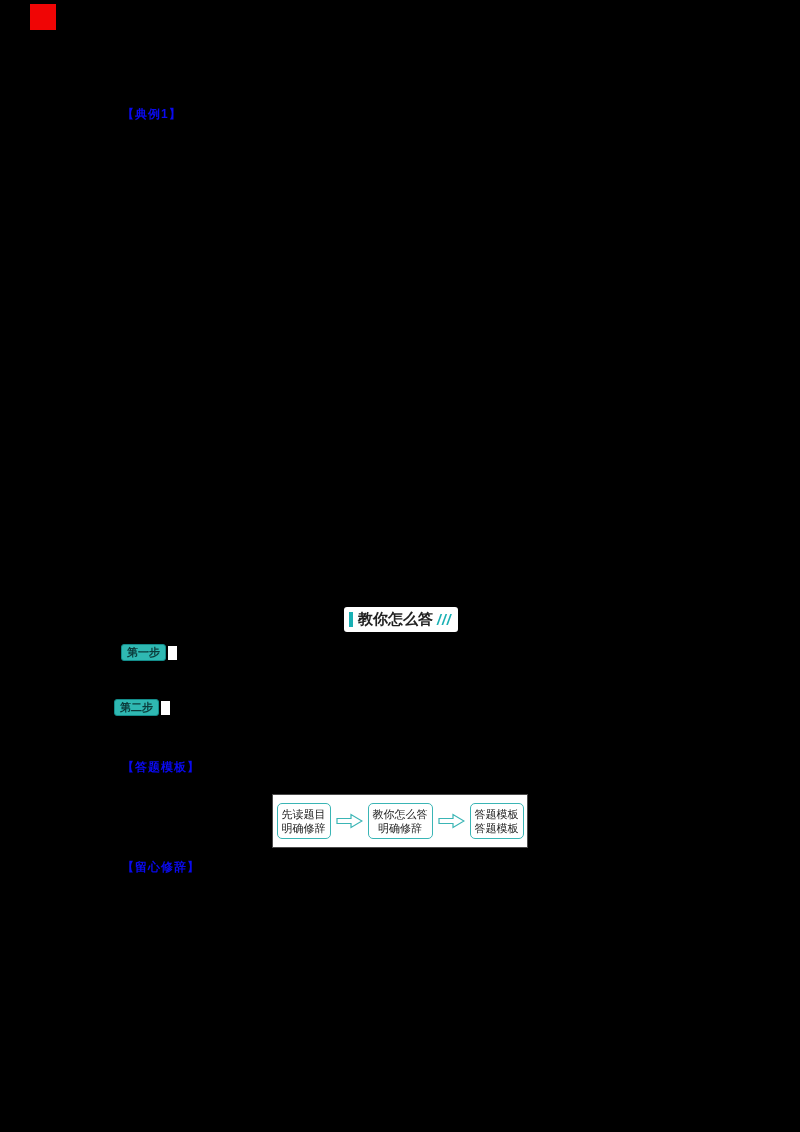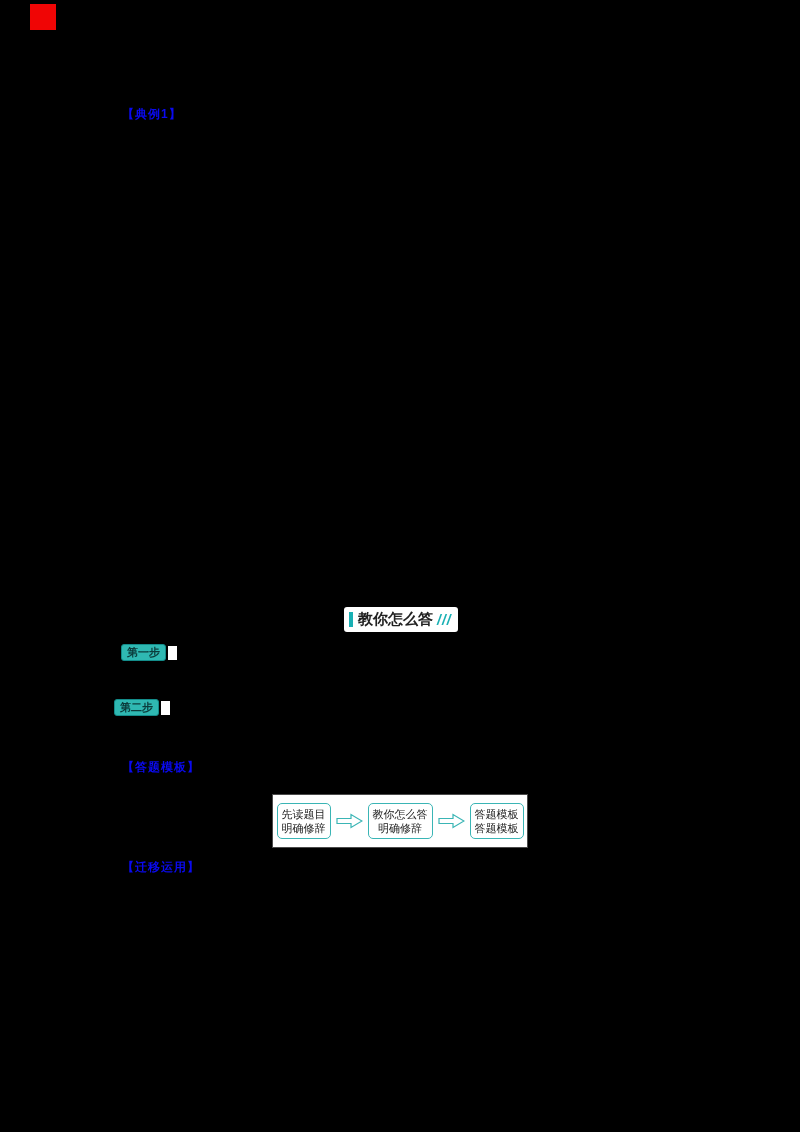--- a/index.html
+++ b/index.html
@@ -163,15 +163,15 @@
       <svg width="27" height="16" viewBox="0 0 27 16">
         <path d="M1 5.5 H15 V1.5 L26 8 L15 14.5 V10.5 H1 Z" fill="#ffffff" stroke="#3ab5b5" stroke-width="1.2"></path>
       </svg>
     </div>
     <div class="flow-box">
       <span>答题模板</span>
       <span>答题模板</span>
     </div>
   </div>
 
-  <h2 class="blue-heading heading-transfer">【迁移运用】</h2>
+  <h2 class="blue-heading heading-transfer">【留心修辞】</h2>
 
 </div>
 
 </body></html>

